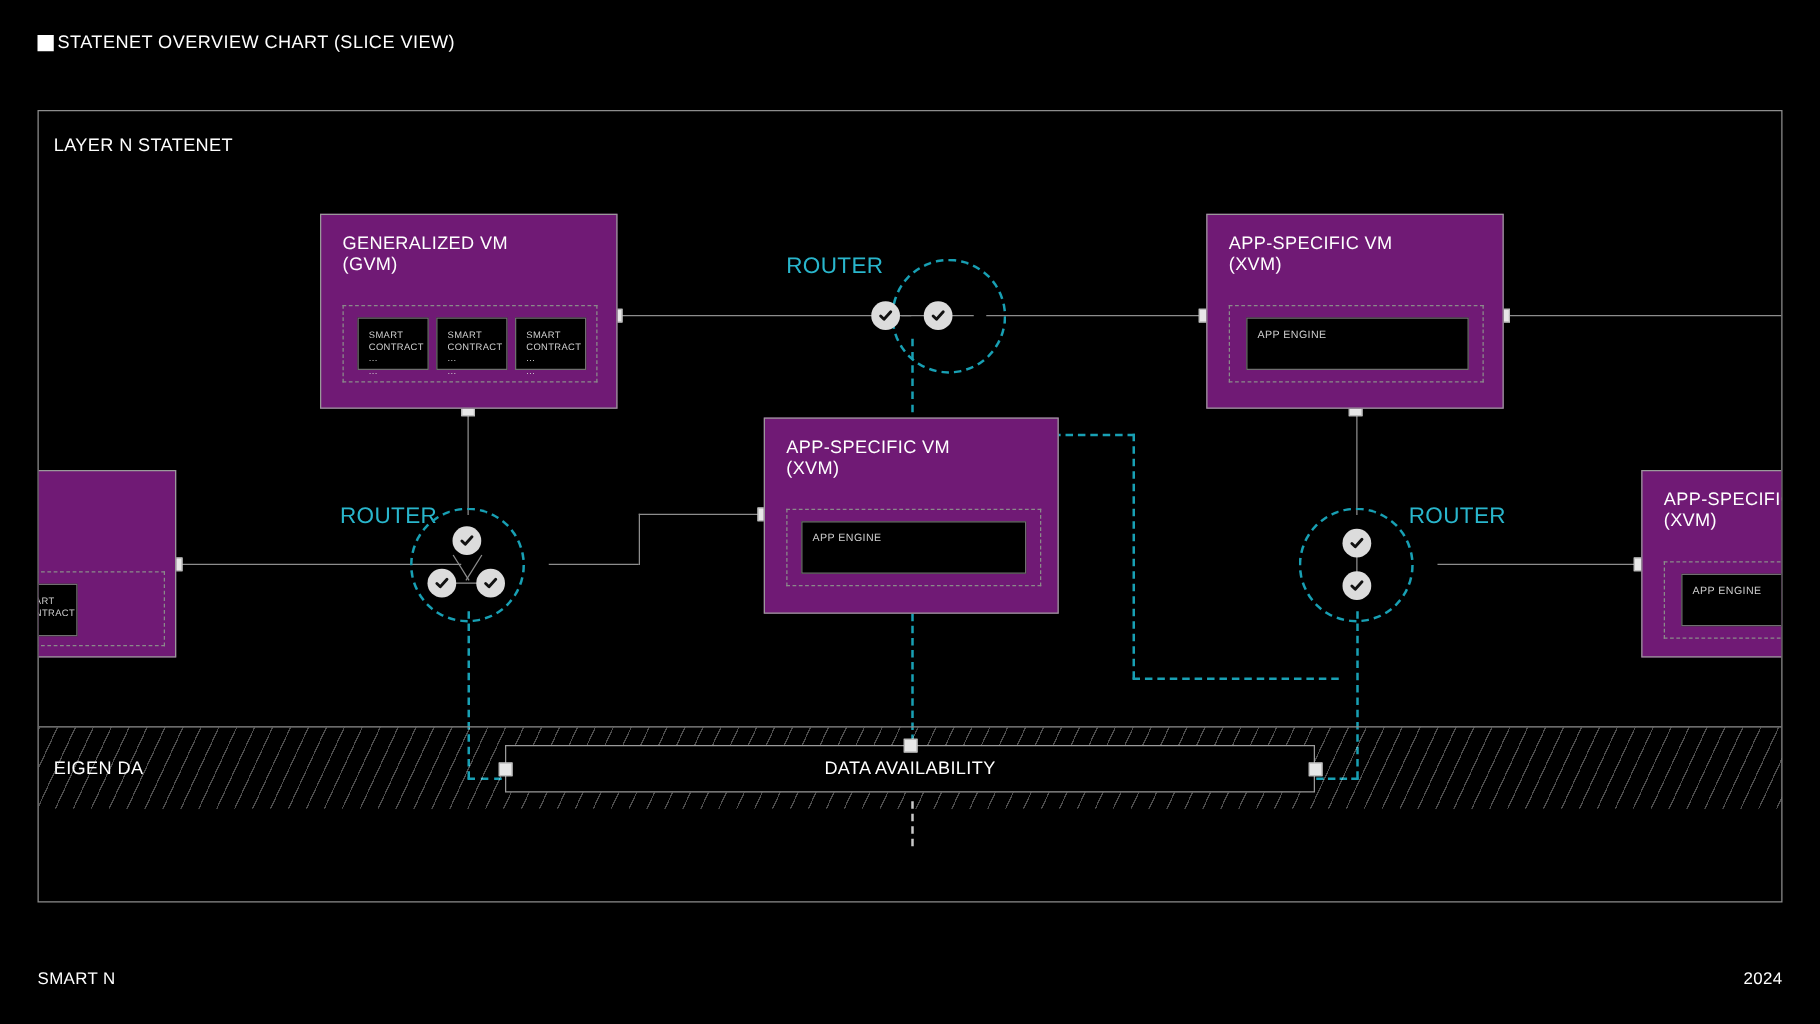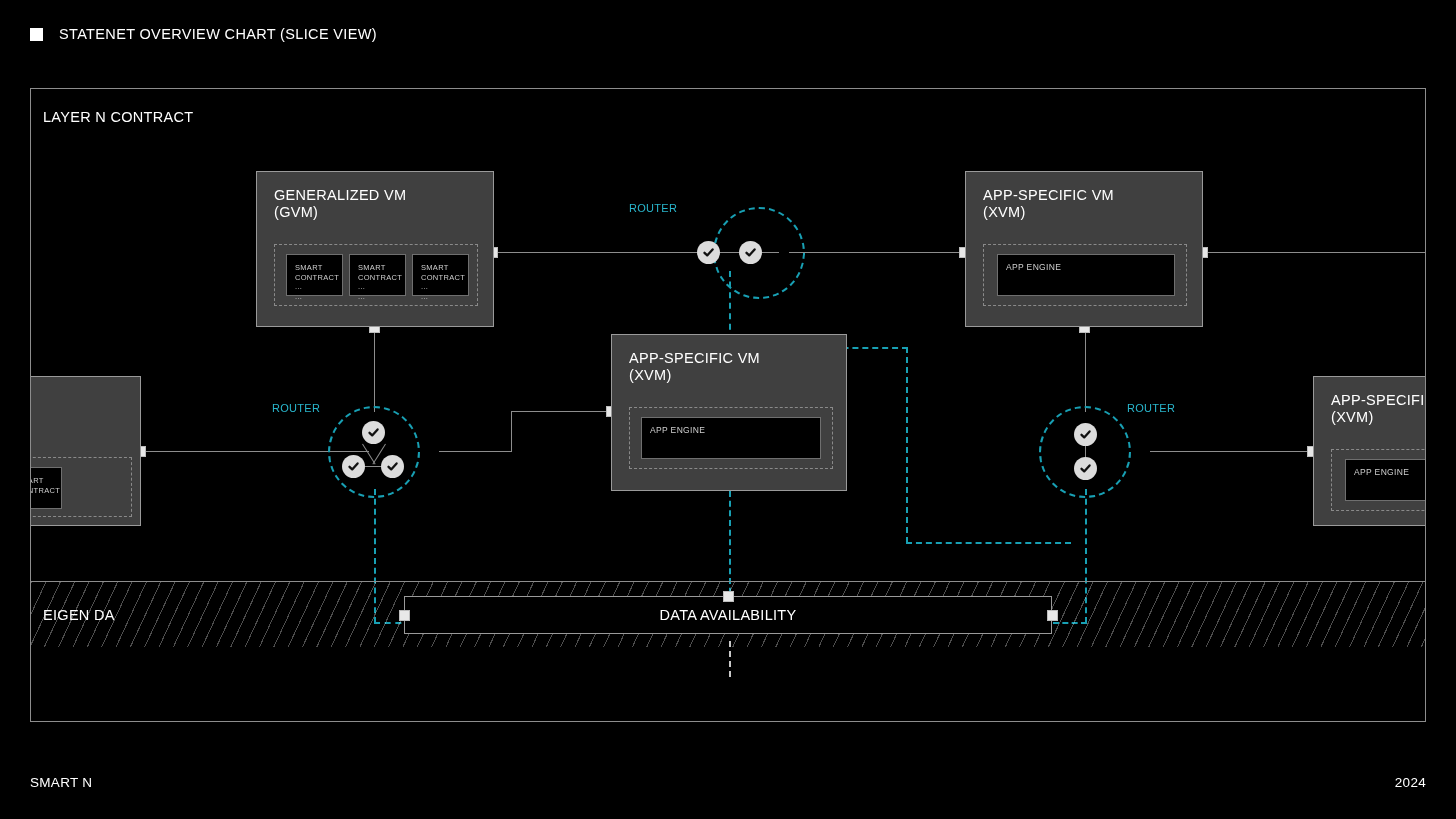--- a/index.html
+++ b/index.html
@@ -1,80 +1,80 @@
 <!DOCTYPE html>
 <html><head>
 <meta charset="utf-8">
 <style>
   html,body{margin:0;padding:0;background:#000;}
   body{width:1456px;height:819px;overflow:hidden;font-family:"Liberation Sans",sans-serif;color:#fff;position:relative;}
   .stage{position:absolute;left:0;top:0;width:1456px;height:819px;}
 
   
-  .hdr{position:absolute;left:30px;top:26px;display:flex;align-items:center;gap:16px;}
+  .hdr{position:absolute;left:30px;top:26px;display:flex;align-items:center;gap:3px;}
   .hdr-sq{width:13px;height:13px;background:#fff;}
   .hdr-title{font-size:14.5px;letter-spacing:.35px;color:#fff;white-space:nowrap;}
 
   
   .frame{position:absolute;left:30px;top:88px;width:1396px;height:634px;border:1px solid #8d8d8d;box-sizing:border-box;overflow:hidden;}
   .frame-label{position:absolute;left:12px;top:20px;font-size:14.5px;letter-spacing:.3px;}
 
   
   .band{position:absolute;left:0;width:1396px;box-sizing:border-box;border-top:1px solid #8d8d8d;
         background-image:repeating-linear-gradient(115deg,rgba(255,255,255,.30) 0 1px,rgba(0,0,0,0) 1px 13px);}
   .band-eigen{top:492px;height:66px;}
   .band-eth{top:574px;height:66px;border-bottom:1px solid #8d8d8d;}
   .band-label{position:absolute;left:12px;top:50%;transform:translateY(-50%);font-size:14.5px;letter-spacing:.3px;}
   .band-box{position:absolute;box-sizing:border-box;border:1px solid #9a9a9a;background:#000;
             display:flex;align-items:center;justify-content:center;font-size:14.5px;letter-spacing:.3px;}
   .da-box{left:373px;top:14px;width:648px;height:38px;}
   .sec-box{left:373px;top:14px;width:648px;height:38px;}
 
   
-  .vm{position:absolute;box-sizing:border-box;border:1px solid #9a9a9a;background:#404040;}
+  .vm{position:absolute;box-sizing:border-box;border:1px solid #9a9a9a;background:#701a75;}
   .vm-title{position:absolute;left:17px;top:15px;font-size:14.5px;line-height:17px;letter-spacing:.3px;white-space:pre-line;}
   .dashbox{position:absolute;box-sizing:border-box;border:1px dashed #8a8a8a;}
   .engine{position:absolute;box-sizing:border-box;border:1px solid #6f6f6f;background:#000;}
   .engine-lbl{position:absolute;left:8px;top:7px;font-size:8.5px;letter-spacing:.35px;color:#cfcfcf;}
   .sc{position:absolute;box-sizing:border-box;border:1px solid #6f6f6f;background:#000;}
   .sc-t{position:absolute;left:8px;top:8px;font-size:7.5px;line-height:9.5px;letter-spacing:.3px;color:#cfcfcf;white-space:pre-line;}
 
   
   .ln{position:absolute;background:#8d8d8d;}
   .lnh{height:1px;} .lnv{width:1px;}
   .node{position:absolute;width:11px;height:11px;background:#e8e8e8;border:1px solid #bdbdbd;box-sizing:border-box;}
 
   .dsh{position:absolute;}
   .dsh-h{height:0;border-top:2px dashed var(--c);}
   .dsh-v{width:0;border-left:2px dashed var(--c);}
 
   
   .router{position:absolute;}
   .rcircle{position:absolute;border-radius:50%;border:2px dashed #18a0b4;box-sizing:border-box;}
-  .rlabel{position:absolute;font-size:11px;letter-spacing:.3px;color:#29b6cc;white-space:nowrap;}
+  .rlabel{position:absolute;font-size:18px;letter-spacing:.3px;color:#29b6cc;white-space:nowrap;}
   .chk{position:absolute;width:23px;height:23px;border-radius:50%;background:#dcdcdc;display:flex;align-items:center;justify-content:center;}
   .chk svg{display:block;}
   .rlink{position:absolute;background:#8d8d8d;}
 
   
   .foot{position:absolute;top:775px;font-size:13.5px;letter-spacing:.3px;}
   .foot-l{left:30px;} .foot-r{right:30px;margin-left:15px;}
 </style>
 </head>
 <body>
 
 <div class="stage">
 
   <div class="hdr">
     <div class="hdr-sq"></div>
     <div class="hdr-title">STATENET OVERVIEW CHART (SLICE VIEW)</div>
   </div>
 
   <div class="frame">
-    <div class="frame-label">LAYER N CONTRACT</div>
+    <div class="frame-label">LAYER N STATENET</div>
 
     <div class="ln lnh" style="left:110px;top:362px;width:228px;"></div>
     <div class="node" style="left:104px;top:357px;"></div>
 
     <div class="ln lnh" style="left:408px;top:362px;width:72px;"></div>
     <div class="ln lnv" style="left:480px;top:322px;height:41px;"></div>
     <div class="ln lnh" style="left:480px;top:322px;width:100px;"></div>
     <div class="node" style="left:575px;top:317px;"></div>
 
     <div class="ln lnv" style="left:343px;top:238px;height:85px;"></div>

